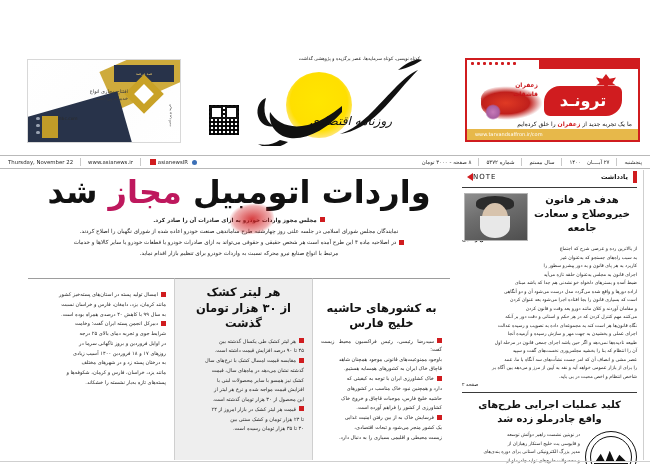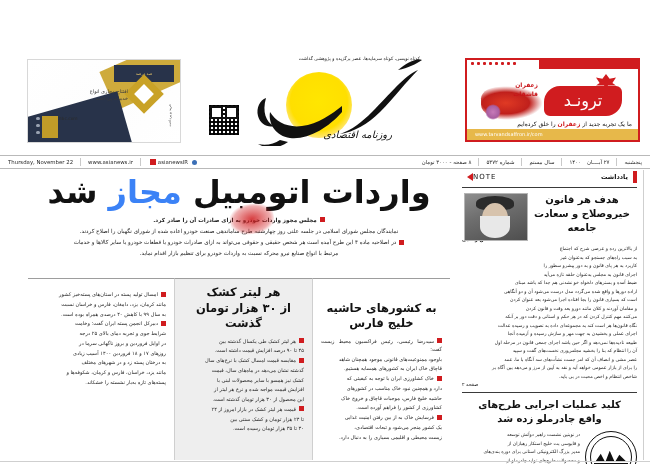--- a/index.html
+++ b/index.html
@@ -67,21 +67,21 @@
   .sun{
     position:absolute;right:104px;top:20px;width:66px;height:66px;border-radius:50%;
     background:radial-gradient(circle at 50% 45%,#ffe600 0%,#ffdf00 58%,#ffe9a8 80%,rgba(255,236,150,0) 100%);
   }
   .logo-asia{
     position:absolute;right:24px;top:2px;width:210px;height:92px;
     color:#111;font-weight:700;
   }
   .logo-asia svg{display:block;}
   .subname{
-    position:absolute;right:64px;bottom:12px;font-size:10px;color:#111;
+    position:absolute;right:64px;bottom:24px;font-size:12px;color:#111;
     font-style:italic;white-space:nowrap;
   }
   .qr{
     position:absolute;left:12px;bottom:16px;width:30px;height:30px;
     background:
       repeating-linear-gradient(90deg,#111 0 2px,#fff 2px 4px),
       repeating-linear-gradient(0deg,#111 0 2px,#fff 2px 4px);
     background-blend-mode:multiply;border:1px solid #fff;
   }
   .qr:before,.qr:after{
@@ -95,21 +95,21 @@
     position:absolute;left:465px;top:6px;width:175px;height:84px;
     background:#fff;border:2px solid #d01c1f;box-sizing:border-box;overflow:hidden;
   }
   .ad-saffron .topbar{position:absolute;right:0;top:0;width:58%;height:9px;background:#d01c1f;}
   .ad-saffron .topdots{position:absolute;left:4px;top:2px;display:flex;gap:3px;}
   .ad-saffron .topdots i{width:3px;height:3px;background:#d01c1f;display:block;border-radius:1px;}
   .ad-saffron .brand{
     position:absolute;right:16px;top:26px;width:78px;height:30px;background:#d01c1f;
     border-radius:16px 6px 16px 6px;display:flex;align-items:center;justify-content:center;
   }
-  .ad-saffron .brand span{color:#fff;font-size:16px;font-weight:400;line-height:1;}
+  .ad-saffron .brand span{color:#fff;font-size:16px;font-weight:700;line-height:1;}
   .ad-saffron .leaf{
     position:absolute;right:22px;top:14px;width:20px;height:16px;background:#d01c1f;
     clip-path:polygon(50% 0,68% 30%,100% 22%,82% 56%,100% 72%,60% 72%,50% 100%,40% 72%,0 72%,18% 56%,0 22%,32% 30%);
   }
   .ad-saffron .lbl{position:absolute;right:100px;top:20px;text-align:right;}
   .ad-saffron .lbl div{font-size:6px;color:#c8151a;font-weight:700;line-height:1.5;}
   .ad-saffron .threads{
     position:absolute;left:14px;top:26px;width:62px;height:34px;
     background:radial-gradient(ellipse at 40% 50%,#e03a24 0%,#c0201c 45%,rgba(255,255,255,0) 70%);
     border-radius:40% 60% 50% 50%;
@@ -146,21 +146,21 @@
     width:5px;height:5px;border-radius:50%;background:#3b6fb6;display:inline-block;margin:0 4px;
   }
 
   
   .main{position:absolute;left:28px;top:172px;width:422px;height:288px;}
 
   .lead-h1{
     text-align:center;font-size:32px;font-weight:700;color:#111;
     line-height:1.05;margin:4px 0 0 0;letter-spacing:-.5px;white-space:nowrap;
   }
-  .lead-h1 .red{color:#3b82f6;}
+  .lead-h1 .red{color:#be185d;}
   .lead-stamp{
     position:absolute;right:176px;top:32px;width:44px;height:30px;
     background:radial-gradient(ellipse at 50% 50%,rgba(208,28,31,.85) 0%,rgba(208,28,31,.35) 60%,rgba(208,28,31,0) 75%);
     transform:rotate(-8deg);
   }
   .lead-deck{margin-top:6px;}
   .lead-deck p{
     margin:0 0 2px 0;font-size:5.6px;line-height:1.65;color:#1c1c1c;text-align:center;
   }
   .lead-deck p.first{font-weight:700;}

